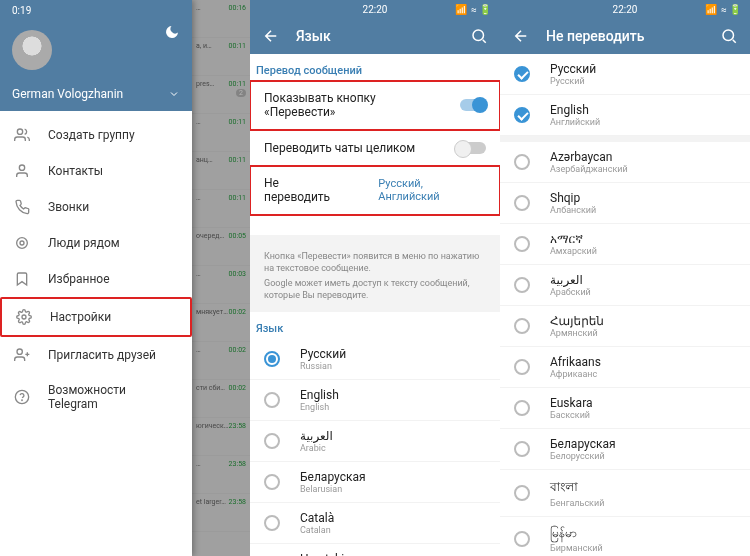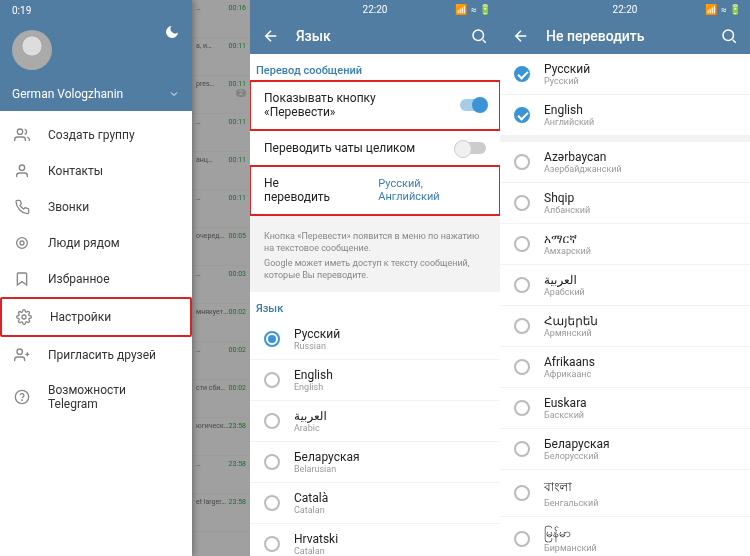--- a/index.html
+++ b/index.html
@@ -39,22 +39,22 @@
   .appbar { background: #517da2; color: #fff; display: flex; align-items: center; gap: 16px; padding: 0 12px; height: 36px; }
   .appbar .title { flex: 1; font-size: 14px; font-weight: 500; }
   .appbar svg { width: 18px; height: 18px; stroke: #fff; fill: none; stroke-width: 2; }
   .section-header { color: #3a7fb3; font-size: 11px; padding: 10px 6px 4px; font-weight: 500; }
   .settings-row { display: flex; align-items: center; justify-content: space-between; padding: 10px 14px; font-size: 12px; color: #222; border-bottom: 1px solid #eee; min-height: 36px; gap: 31px; }
   .settings-row .accent { color: #3a7fb3; font-size: 11px; }
   .toggle { width: 30px; height: 12px; background: #a6cce9; border-radius: 6px; position: relative; }
   .toggle::after { content: ""; width: 16px; height: 16px; background: #3a94d6; border-radius: 50%; position: absolute; top: -2px; right: -2px; }
   .toggle.off { background: #ccc; }
   .toggle.off::after { background: #f0f0f0; left: -2px; right: auto; border: 1px solid #ccc; }
-  .hint { font-size: 9px; color: #888; padding: 16px 14px 10px; line-height: 1.3; background: #f3f3f3; }
-  .radio-row { display: flex; align-items: center; gap: 14px; padding: 8px 14px; font-size: 12px; color: #222; border-bottom: 1px solid #f2f2f2; }
+  .hint { font-size: 9px; color: #888; padding: 16px 14px 10px; line-height: 1.3; background: #f3f3f3; margin-top: 20px; }
+  .radio-row { display: flex; align-items: center; gap: 20px; padding: 8px 14px; font-size: 12px; color: #222; border-bottom: 1px solid #f2f2f2; }
   .radio-row .labels { display: flex; flex-direction: column; }
   .radio-row .sub { font-size: 9px; color: #999; }
   .radio { width: 16px; height: 16px; border: 2px solid #bbb; border-radius: 50%; position: relative; flex-shrink: 0; }
   .radio.checked { border-color: #3a94d6; }
   .radio.checked::after { content: ""; position: absolute; inset: 2px; background: #3a94d6; border-radius: 50%; }
   .hl-red { outline: 2px solid #d22; outline-offset: -1px; }
 
   
   .check { width: 16px; height: 16px; border: 2px solid #bbb; border-radius: 50%; flex-shrink: 0; position: relative; }
   .check.on { background: #3a94d6; border-color: #3a94d6; }

